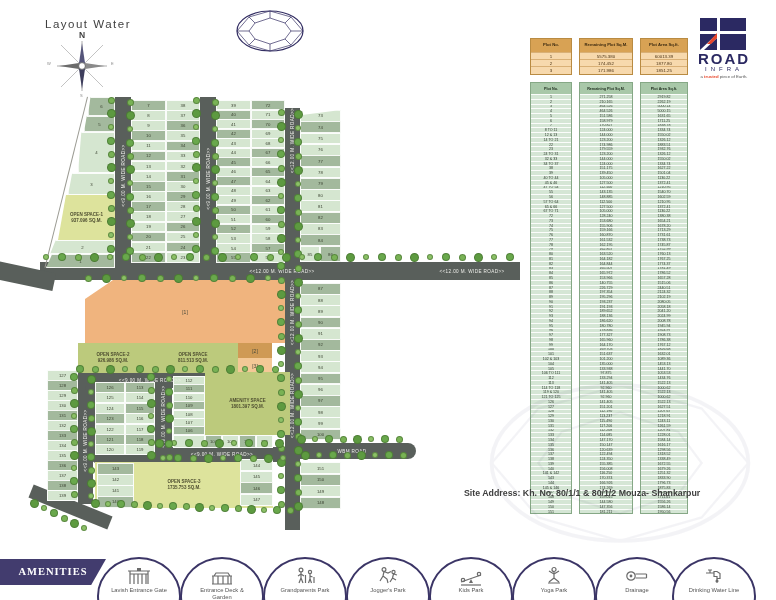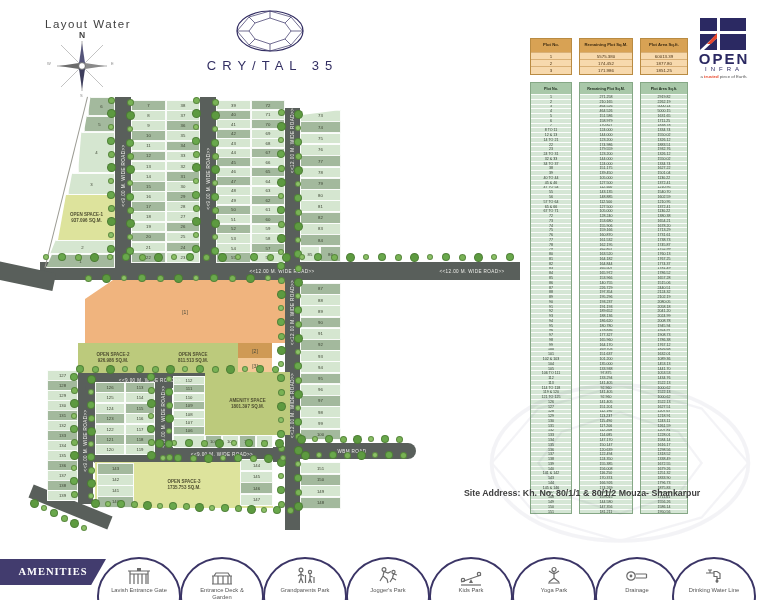--- a/index.html
+++ b/index.html
@@ -90,32 +90,31 @@
     <polygon points="36,10 51,15 57,23 51,31 36,36 21,31 15,23 21,15" fill="none" stroke="#332e63" stroke-width="0.7"></polygon>
     <line x1="36" y1="3" x2="36" y2="10" stroke="#332e63" stroke-width="0.7"></line>
       <line x1="36" y1="36" x2="36" y2="43" stroke="#332e63" stroke-width="0.7"></line>
     <line x1="3" y1="23" x2="15" y2="23" stroke="#332e63" stroke-width="0.7"></line>
       <line x1="57" y1="23" x2="69" y2="23" stroke="#332e63" stroke-width="0.7"></line>
     <line x1="15" y1="9" x2="21" y2="15" stroke="#332e63" stroke-width="0.7"></line>
       <line x1="57" y1="9" x2="51" y2="15" stroke="#332e63" stroke-width="0.7"></line>
     <line x1="15" y1="37" x2="21" y2="31" stroke="#332e63" stroke-width="0.7"></line>
       <line x1="57" y1="37" x2="51" y2="31" stroke="#332e63" stroke-width="0.7"></line>
   </svg>
-  <div class="brand-name">CRY/TAL  35</div>
 
   <div>
     <svg class="abs" style="left:700px;top:18px;" width="46" height="32" viewBox="0 0 46 32">
       <rect x="0" y="0" width="17" height="13" fill="#2b2962"></rect>
       <rect x="20" y="0" width="26" height="13" fill="#2b2962"></rect>
       <rect x="20" y="16" width="26" height="16" fill="#2b2962"></rect>
       <rect x="0" y="16" width="17" height="16" fill="#2b2962"></rect>
       <polygon points="0,32 17,16 17,20 4,32" fill="#ffffff"></polygon>
       <polygon points="7,26 17,15 17,20 11,26" fill="#e8472c"></polygon>
     </svg>
-    <div class="mauli-name">OPEN</div>
+    <div class="mauli-name">ROAD</div>
     <div class="mauli-sub">INFRA</div>
     <div class="mauli-tag"><span>a </span><span class="em">trusted</span><span> piece of Earth.</span></div>
   </div>
 
   <div id="summary-table" class="coltable summary" style="left:530px;top:38px;">
       <div class="tcol" style="width: 40px;">
         <div class="th">Plot No.</div>
         <div class="td">1</div>
         <div class="td">2</div>
         <div class="td">3</div>

